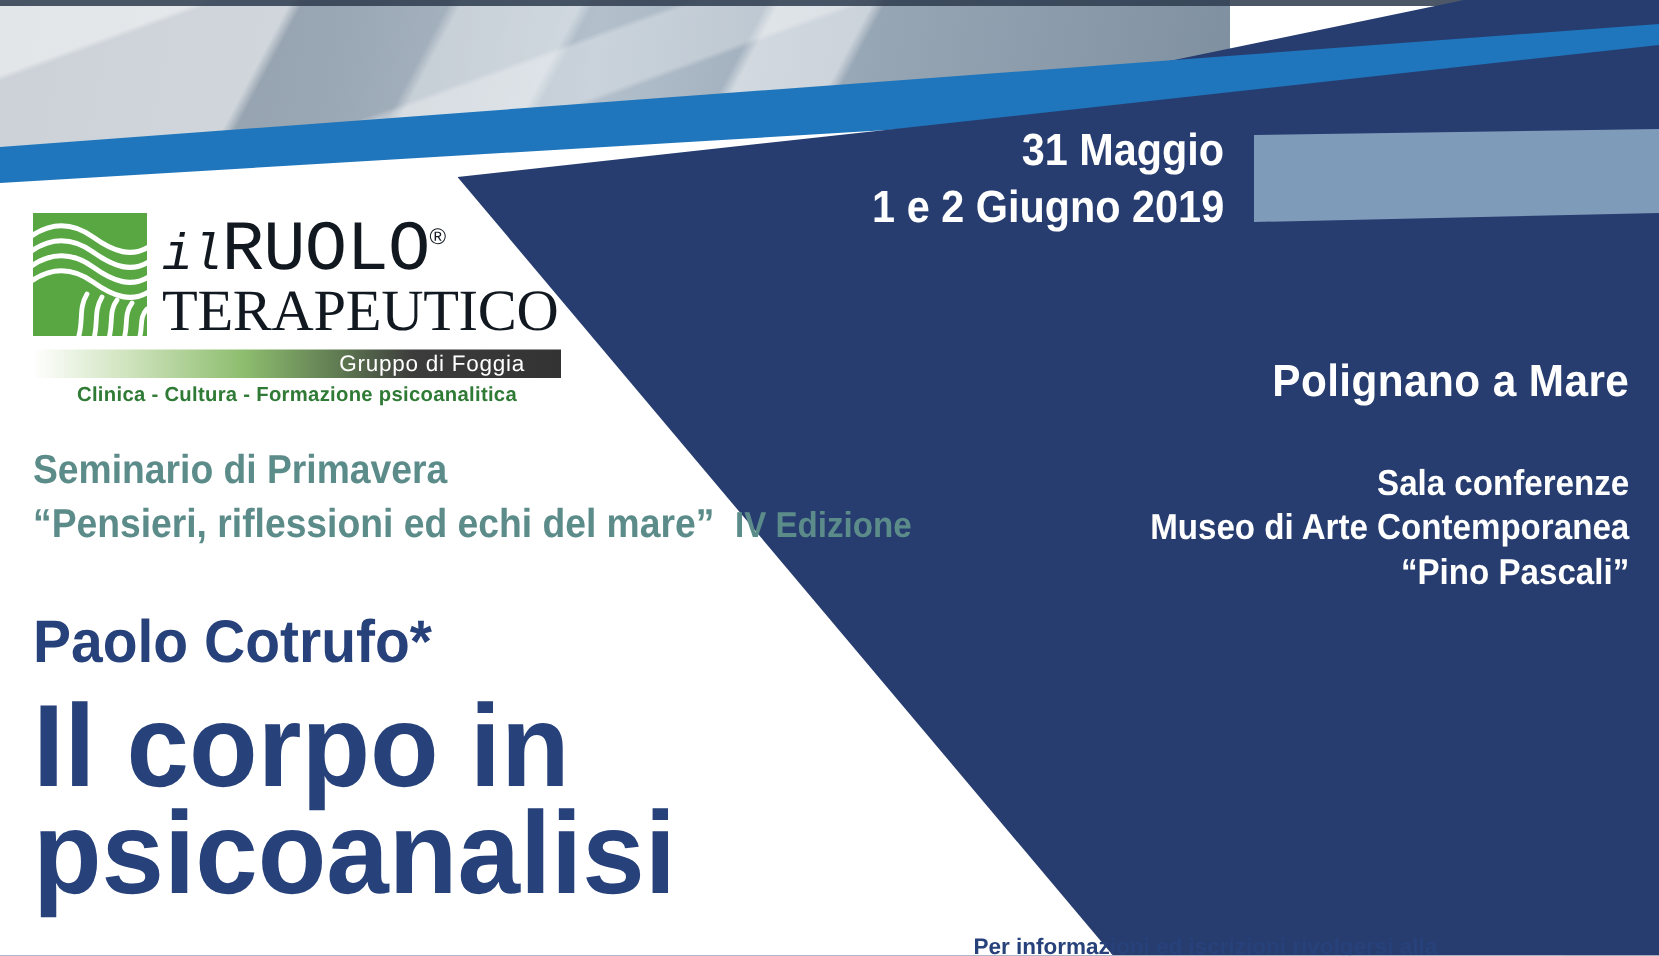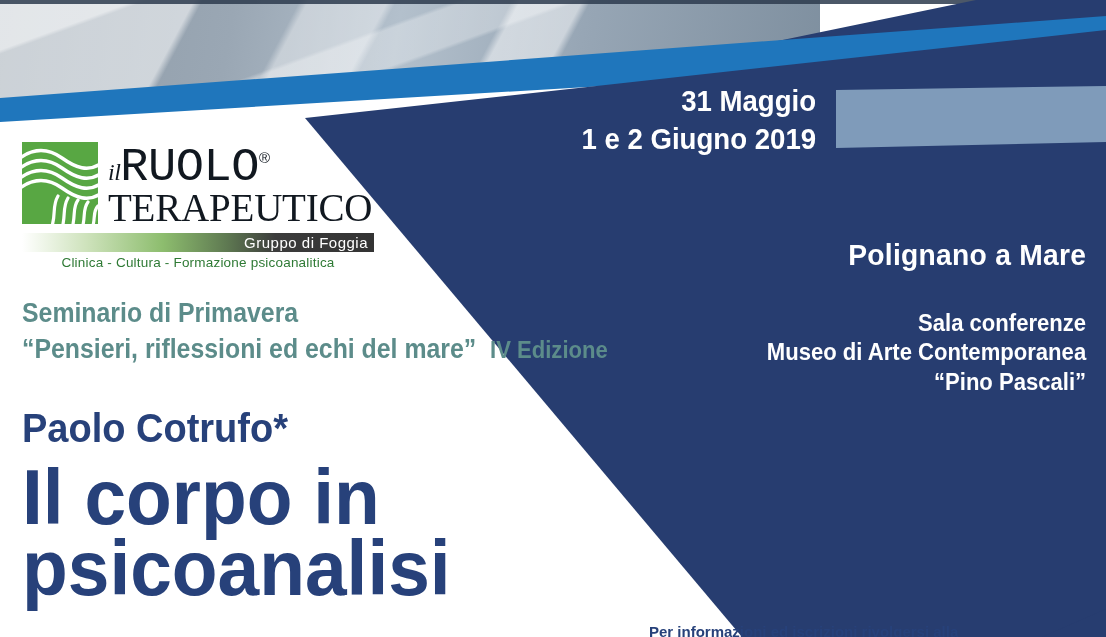--- a/index.html
+++ b/index.html
@@ -63,39 +63,39 @@
   .logo-row{display:flex;align-items:flex-start;}
   .logo-mark{
     width:76px;height:82px;background:#58a743;flex:none;position:relative;overflow:hidden;
   }
   .logo-mark svg{position:absolute;left:0;top:0;}
   .logo-words{margin-left:10px;position:relative;flex:1;}
   .logo-l1{
     font-family:"Liberation Serif", serif;
     font-size:47px;line-height:.96;color:#111820;white-space:nowrap;letter-spacing:-.5px;
   }
-  .logo-l1 .il{font-size:24px;font-style:italic;font-family:Liberation Serif, serif;}
+  .logo-l1 .il{font-size:34px;font-style:italic;font-family:Liberation Mono, monospace;}
   .logo-l1 .big{font-weight:400;font-family:Liberation Mono, monospace;}
   .logo-reg{font-size:15px;vertical-align:super;font-family:"Liberation Sans",sans-serif;}
   .logo-l2{
     font-family:"Liberation Serif", serif;
     font-size:39px;line-height:1;color:#111820;white-space:nowrap;letter-spacing:-.2px;margin-top:-2px;
   }
   .logo-bar{
     margin-top:6px;width:352px;height:19px;
     background:linear-gradient(90deg,#ffffff 0%, #cfe3bd 18%, #8dbd6e 40%, #5f7a52 58%, #3c3c3c 72%, #333333 100%);
     display:flex;align-items:center;justify-content:flex-end;
   }
   .logo-bar span{
     color:#ffffff;font-size:15px;font-weight:400;letter-spacing:.5px;
-    padding-right:6px;font-family:"Liberation Sans",sans-serif;margin-left:36px;
+    padding-right:24px;font-family:"Liberation Sans",sans-serif;margin-left:36px;
   }
   .logo-sub{
     margin-top:3px;width:352px;text-align:center;
-    color:#2f7a35;font-size:13.5px;font-weight:normal;letter-spacing:.2px;
+    color:#2f7a35;font-size:13.5px;font-weight:bold;letter-spacing:.2px;
   }
 
   
   .seminar{
     position:absolute;left:22px;top:296px;color:#5c8c8a;
     font-weight:bold;font-size:27px;line-height:1.32;
     font-family:"Liberation Sans", sans-serif;
     transform:scaleX(.92);transform-origin:left center;white-space:nowrap;
   }
   .seminar .ed{font-size:24px;}

